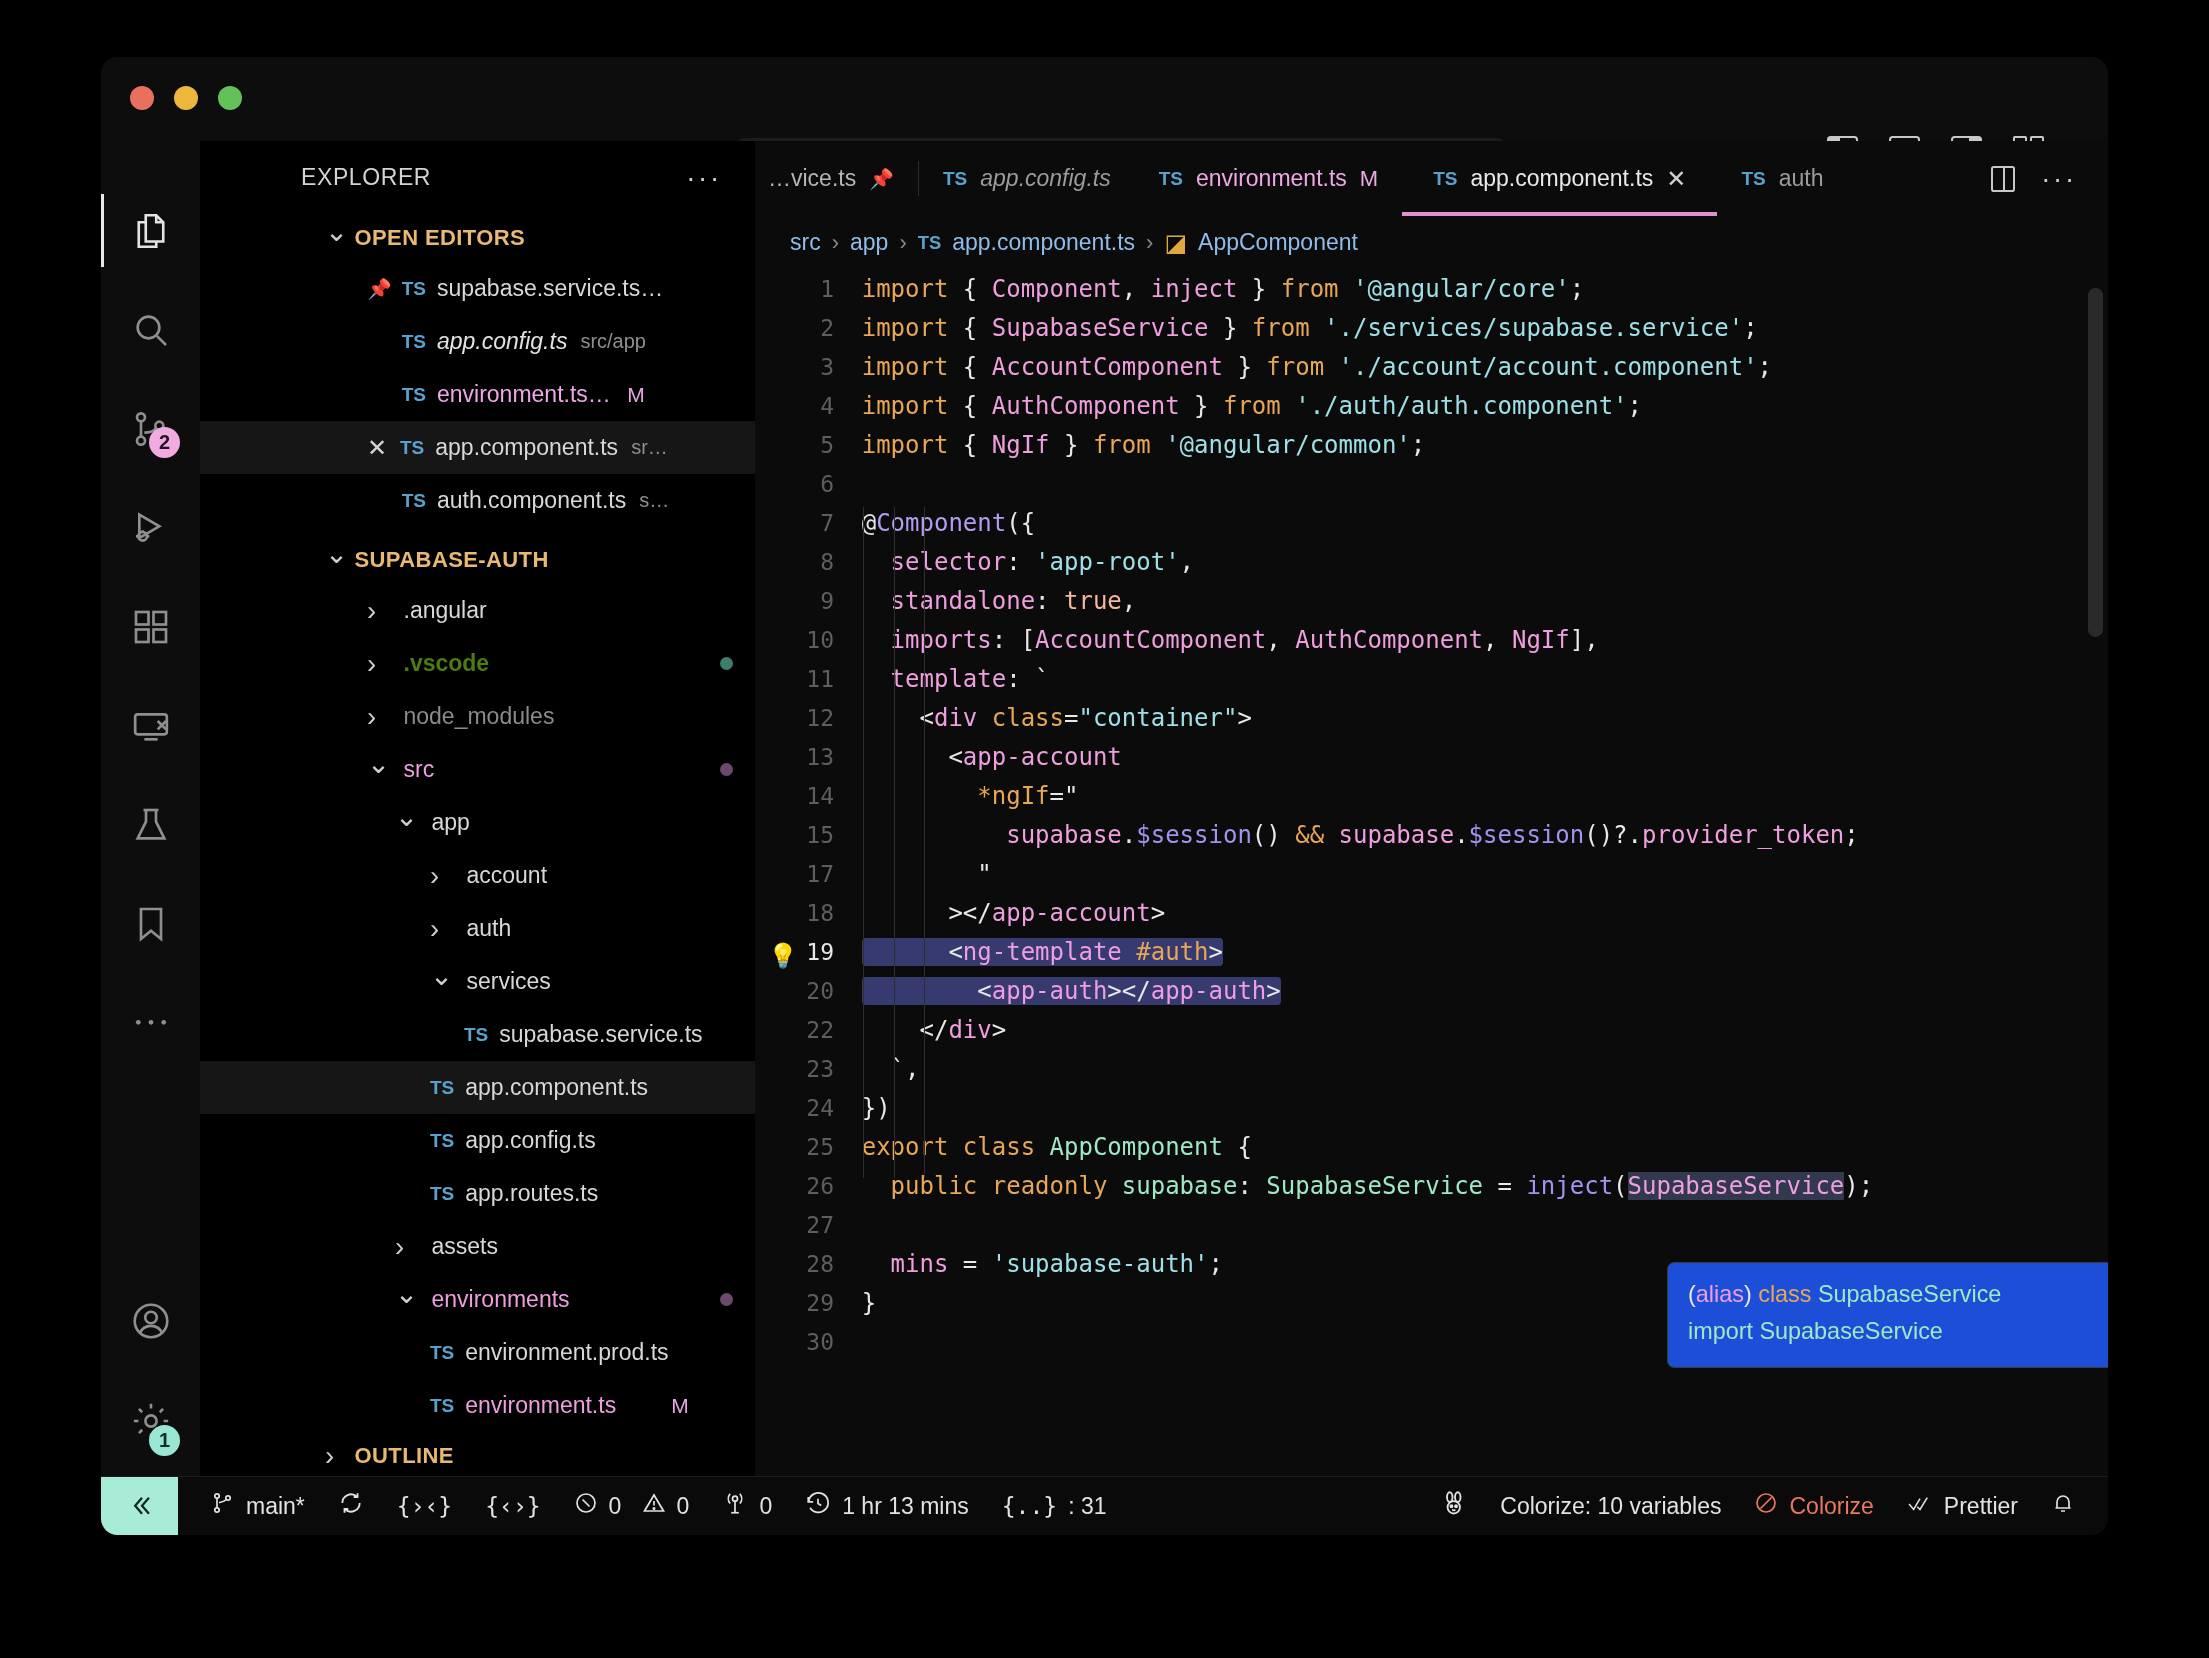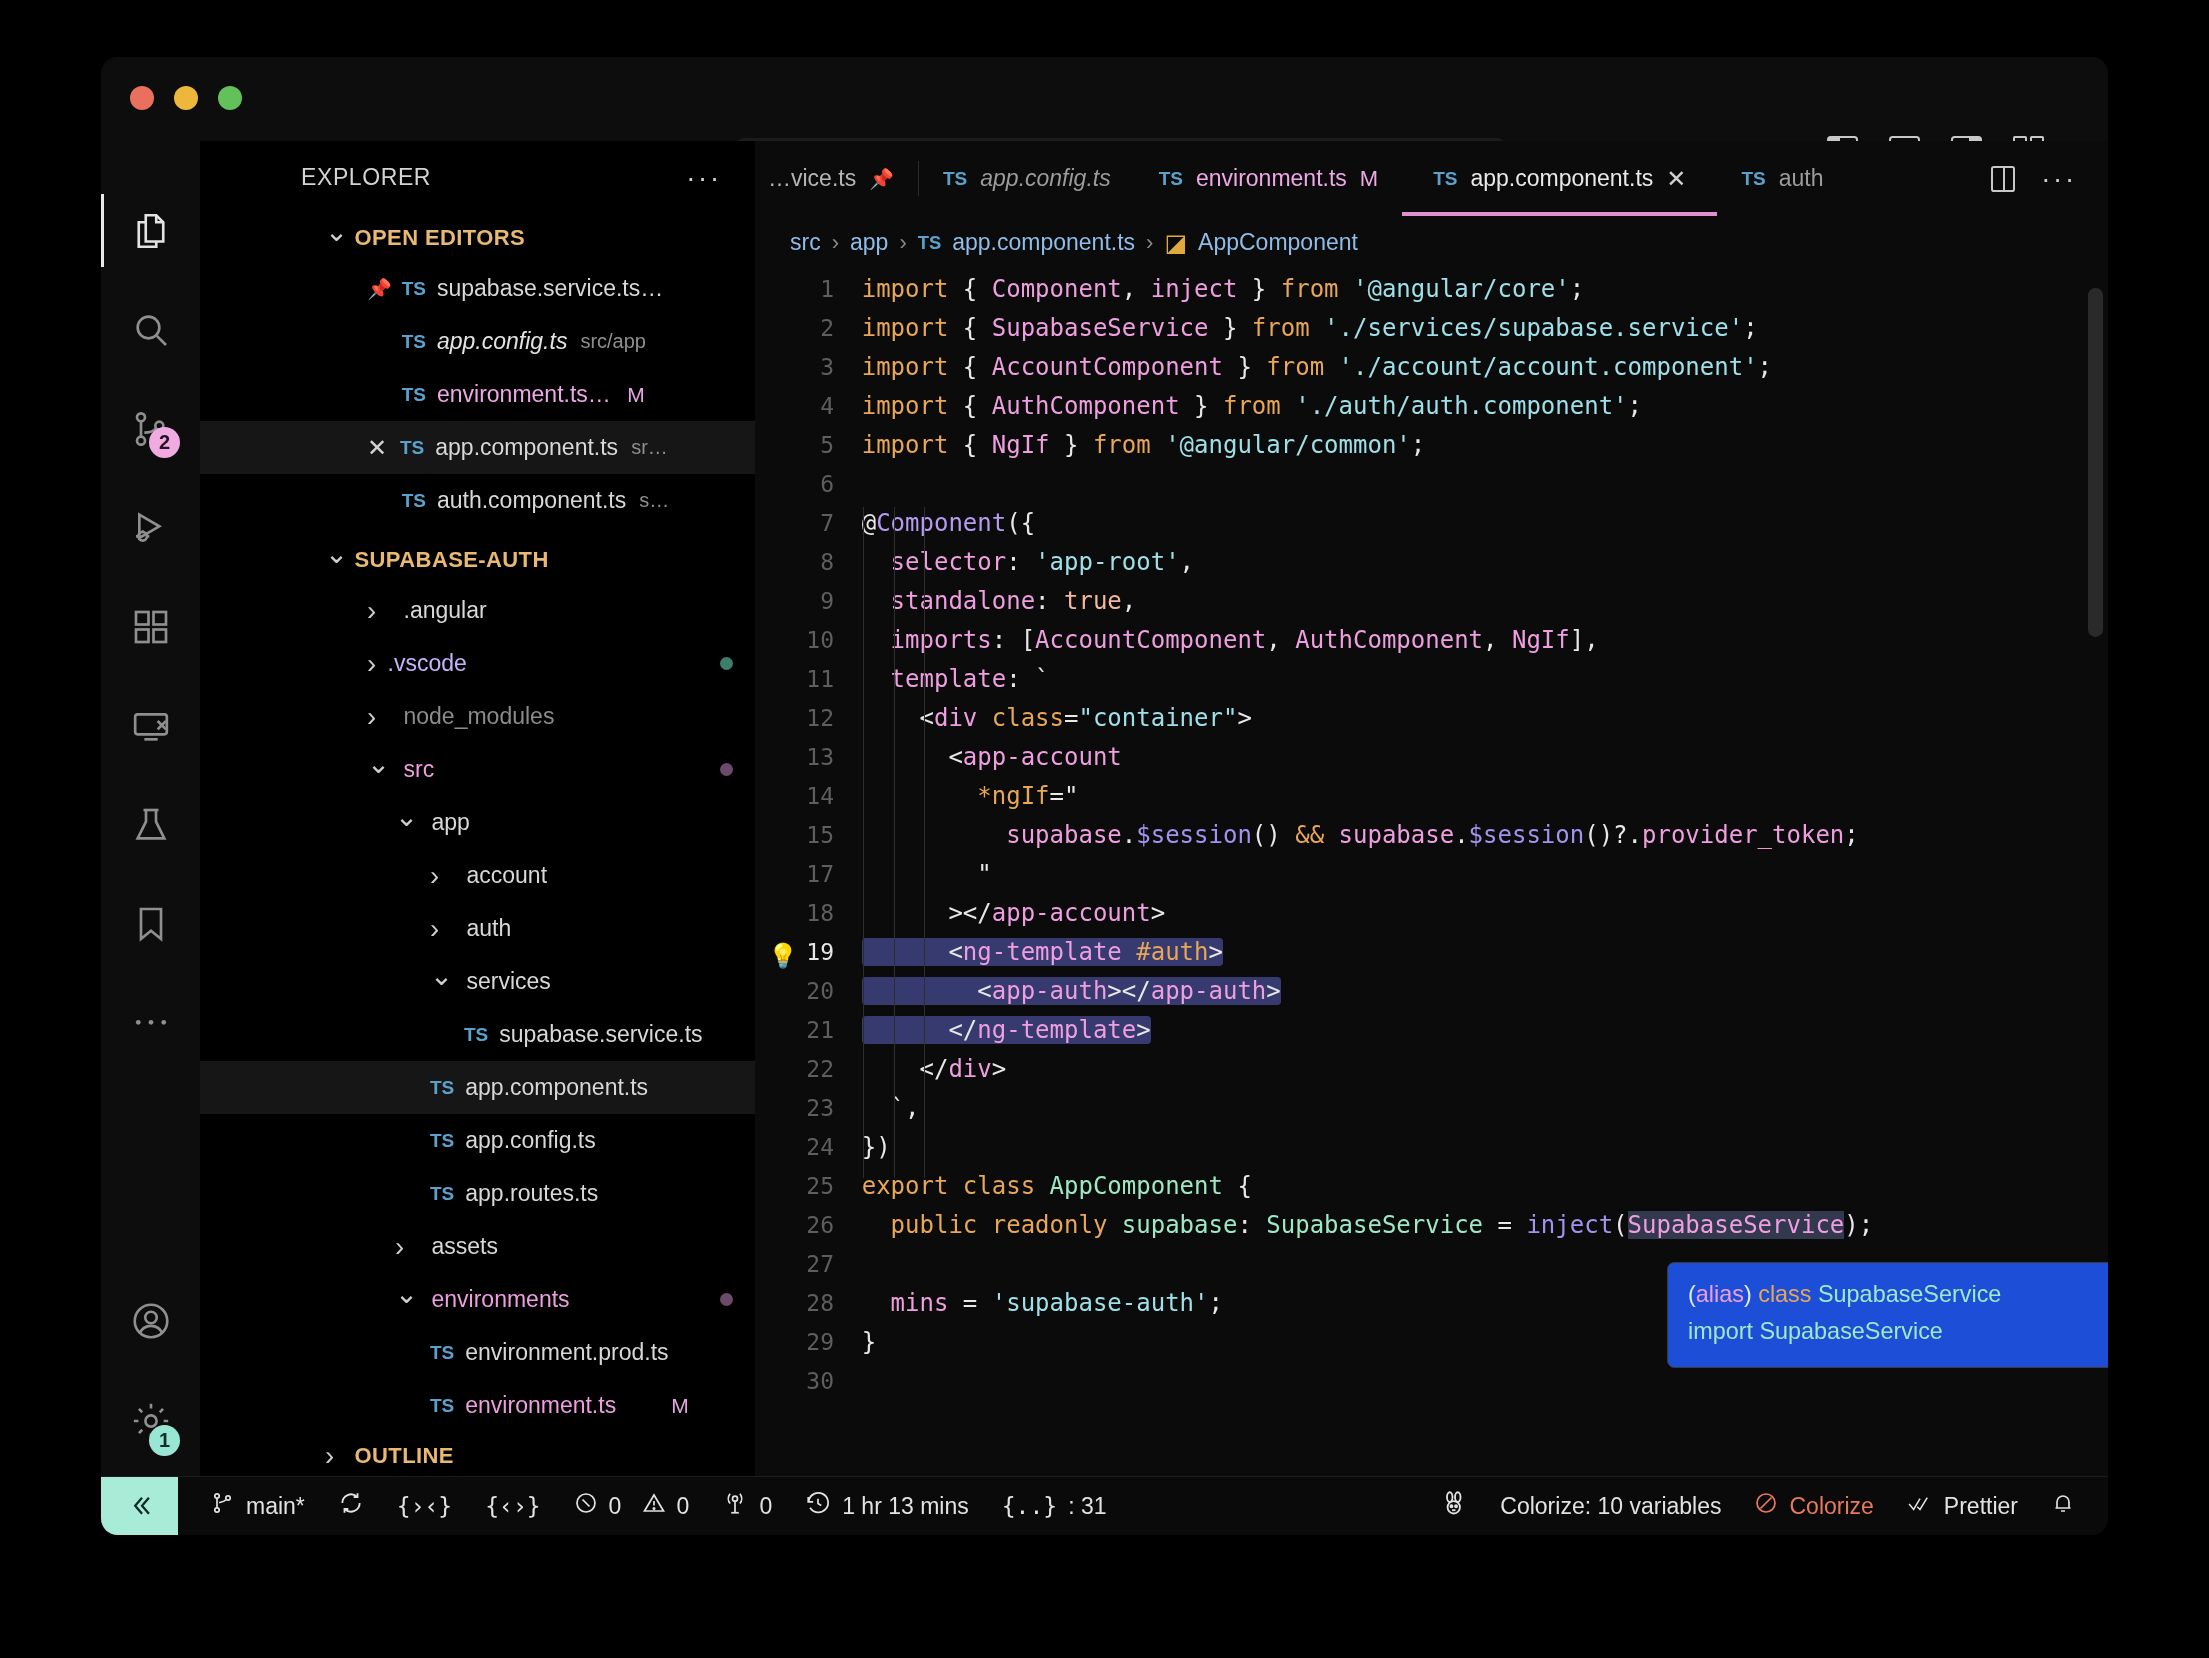--- a/index.html
+++ b/index.html
@@ -435,21 +435,21 @@
       <span>SUPABASE-AUTH</span>
     </div>
 
     <div class="row" style="padding-left:167px;">
       <span class="chev right"></span>
       <span style="margin-left:20px;">.angular</span>
     </div>
 
     <div class="row" style="padding-left:167px;">
       <span class="chev right"></span>
-      <span style="margin-left:4px;color:#c4b5fd;">.vscode</span>
+      <span style="margin-left:20px;color:#4d7c0f;font-weight:bold;">.vscode</span>
       <span class="dot green"></span>
     </div>
 
     <div class="row" style="padding-left:167px;">
       <span class="chev right"></span>
       <span style="margin-left:20px;color:#8b8b8b;">node_modules</span>
     </div>
 
     <div class="row" style="padding-left:167px;">
       <span class="chev down"></span>
@@ -598,21 +598,20 @@
         <div class="cline"><div class="gutter">10</div><div class="content"><span><span class="pun">  </span><span class="prop">imports</span><span class="pun">: [</span><span class="id">AccountComponent</span><span class="pun">, </span><span class="id">AuthComponent</span><span class="pun">, </span><span class="id">NgIf</span><span class="pun">],</span></span></div></div>
         <div class="cline"><div class="gutter">11</div><div class="content"><span><span class="pun">  </span><span class="prop">template</span><span class="pun">: `</span></span></div></div>
         <div class="cline"><div class="gutter">12</div><div class="content"><span><span class="pun">    &lt;</span><span class="tag">div</span><span class="pun"> </span><span class="attr">class</span><span class="pun">=</span><span class="str">"container"</span><span class="pun">&gt;</span></span></div></div>
         <div class="cline"><div class="gutter">13</div><div class="content"><span><span class="pun">      &lt;</span><span class="tag">app-account</span></span></div></div>
         <div class="cline"><div class="gutter">14</div><div class="content"><span><span class="pun">        </span><span class="attr">*ngIf</span><span class="pun">="</span></span></div></div>
         <div class="cline"><div class="gutter">15</div><div class="content"><span><span class="pun">          </span><span class="var">supabase</span><span class="pun">.</span><span class="fn">$session</span><span class="pun">() </span><span class="op">&amp;&amp;</span><span class="pun"> </span><span class="var">supabase</span><span class="pun">.</span><span class="fn">$session</span><span class="pun">()?.</span><span class="var">provider_token</span><span class="pun">;</span></span></div></div>
         <div class="cline"><div class="gutter">17</div><div class="content"><span><span class="pun">        "</span></span></div></div>
         <div class="cline"><div class="gutter">18</div><div class="content"><span><span class="pun">      &gt;&lt;/</span><span class="tag">app-account</span><span class="pun">&gt;</span></span></div></div>
         <div class="cline curr"><div class="gutter">19</div><span class="bulb" style="font-size: 24px; left: 13px; top: 3.7px;">💡</span><div class="content"><span class="sel-bg"><span class="pun">      &lt;</span><span class="tag">ng-template</span><span class="pun"> </span><span class="attr">#auth</span><span class="pun">&gt;</span></span></div></div>
         <div class="cline"><div class="gutter">20</div><div class="content"><span class="sel-bg"><span class="pun">        &lt;</span><span class="tag">app-auth</span><span class="pun">&gt;&lt;/</span><span class="tag">app-auth</span><span class="pun">&gt;</span></span></div></div>
-        <div class="cline"><div class="gutter">21</div><div class="content"><span class="sel-bg"><span class="pun">      &lt;/</span><span class="tag">ng-template</span><span class="pun">&gt;</span></span></div></div>
         <div class="cline"><div class="gutter">22</div><div class="content"><span><span class="pun">    &lt;/</span><span class="tag">div</span><span class="pun">&gt;</span></span></div></div>
         <div class="cline"><div class="gutter">23</div><div class="content"><span><span class="pun">  `,</span></span></div></div>
         <div class="cline"><div class="gutter">24</div><div class="content"><span><span class="pun">})</span></span></div></div>
         <div class="cline"><div class="gutter">25</div><div class="content"><span><span class="kw">export</span><span class="pun"> </span><span class="kw">class</span><span class="pun"> </span><span class="type">AppComponent</span><span class="pun"> {</span></span></div></div>
         <div class="cline"><div class="gutter">26</div><div class="content"><span><span class="pun">  </span><span class="kw">public</span><span class="pun"> </span><span class="kw">readonly</span><span class="pun"> </span><span class="type">supabase</span><span class="pun">: </span><span class="type">SupabaseService</span><span class="pun"> = </span><span class="fn">inject</span><span class="pun">(</span><span class="id inline-hl">SupabaseService</span><span class="pun">);</span></span></div></div>
         <div class="cline"><div class="gutter">27</div><div class="content"><span></span></div></div>
         <div class="cline"><div class="gutter">28</div><div class="content"><span><span class="pun">  </span><span class="prop">mins</span><span class="pun"> = </span><span class="str">'supabase-auth'</span><span class="pun">;</span></span></div></div>
         <div class="cline"><div class="gutter">29</div><div class="content"><span><span class="pun">}</span></span></div></div>
         <div class="cline"><div class="gutter">30</div><div class="content"><span></span></div></div>
         <div class="ig" style="left: 108px; top: 237px; height: 671px;"></div>

